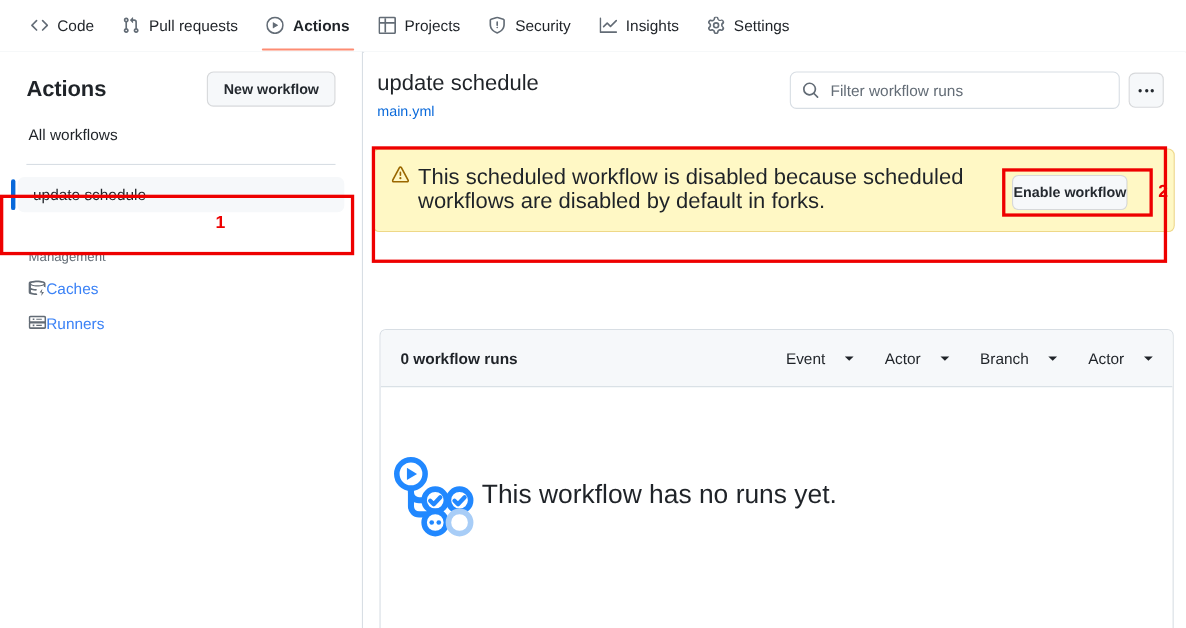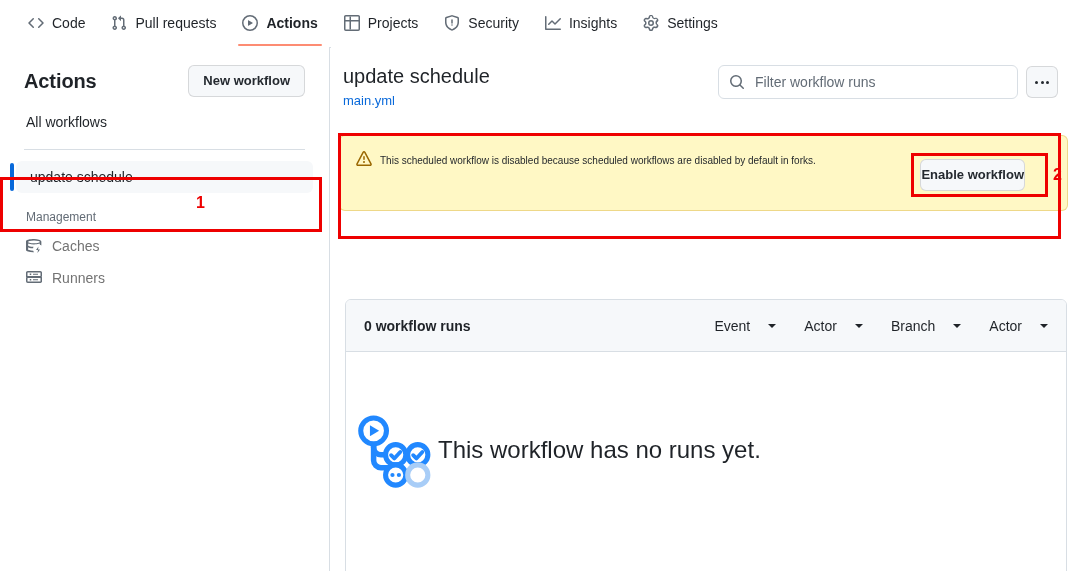--- a/index.html
+++ b/index.html
@@ -101,25 +101,25 @@
   }
   .wf-item::before {
     content: "";
     position: absolute;
     left: -6px; top: 2px;
     width: 4px; height: 28px;
     border-radius: 6px;
     background: #0969da;
   }
   .mgmt-item {
-    display: flex; align-items: center; gap: 10px;
+    display: flex; align-items: center; 
     height: 32px;
     padding: 0 10px;
     font-size: 14px;
-    color: #737373;
+    color: #3b82f6;
     border-radius: 6px;
     cursor: pointer;
   }
   .mgmt-icon { display: inline-flex; width: 16px; height: 16px; color: #636c76; flex: none; }
 
   
   .main { position: absolute; top: 0; left: 331px; width: 747px; height: 524px; background: #fff; }
   .main-head { padding: 16px 20px 0 12px; display: flex; justify-content: space-between; align-items: flex-start; }
   .wf-name { font-size: 20px; font-weight: 400; color: #1f2328; line-height: 26px; }
   .wf-file { font-size: 13px; color: #0969da; margin-top: 4px; cursor: pointer; }
@@ -160,21 +160,21 @@
     position: relative;
     background: #fff8c5;
     border: 1px solid rgba(212,167,44,0.4);
     border-radius: 6px;
     padding: 14px 16px;
     display: flex; align-items: flex-start; gap: 8px;
     min-height: 76px;
   }
   .banner-icon { color: #9a6700; flex: none; margin-top: 1px; display: inline-flex; width: 16px; height: 16px; }
   .banner-text {
-    font-size: 10px; line-height: 22px; color: #1f2328;
+    font-size: 20px; line-height: 22px; color: #1f2328;
     max-width: 505px;
   }
   .enable-btn {
     position: absolute;
     right: 42px; top: 23px;
     font-family: inherit;
     font-size: 13px; font-weight: 600;
     color: #24292f;
     background: #f6f8fa;
     border: 1px solid rgba(31,35,40,0.15);
@@ -327,21 +327,21 @@
 
       <div class="side-divider"></div>
 
 
       <div class="wf-item-wrap">
         <div class="wf-item">
           <span>update schedule</span>
         </div>
       </div>
 
-      <div class="side-section-label" style="margin-top:16px;">Management</div>
+      <div class="side-section-label" style="margin-top:32px;">Management</div>
 
       <div class="mgmt-item">
         <span class="mgmt-icon">
           <svg width="16" height="16" viewBox="0 0 16 16" fill="currentColor">
               <path d="M8 1c1.93 0 3.68.24 4.97.64.64.2 1.2.45 1.62.78.42.33.78.8.78 1.4v3.6a4.5 4.5 0 0 0-1.5-.7V5.4c-.3.16-.64.3-1.02.42C11.6 6.22 9.87 6.45 8 6.45s-3.6-.23-4.85-.63c-.38-.12-.72-.26-1.02-.42v2.1c0 .03.02.12.2.26.17.14.47.3.9.44 1.04.33 2.55.55 4.27.56a4.48 4.48 0 0 0-.4 1.49c-1.65-.04-3.1-.25-4.17-.59a5.5 5.5 0 0 1-.8-.33v2.07c0 .3.02.12.2.26.17.14.47.3.9.44.98.3 2.38.52 3.98.56.16.54.43 1.04.78 1.47-.32.02-.65.03-.99.03-1.93 0-3.68-.24-4.97-.64a4.6 4.6 0 0 1-1.62-.78c-.42-.33-.78-.8-.78-1.4V3.82c0-.6.36-1.07.78-1.4.42-.33.98-.58 1.62-.78C4.32 1.24 6.07 1 8 1Zm0 1.5c-1.79 0-3.38.23-4.52.58-.57.18-1 .38-1.25.58-.18.14-.2.23-.2.26 0 .3.02.12.2.26.25.2.68.4 1.25.58 1.14.35 2.73.58 4.52.58s3.38-.23 4.52-.58c.57-.18 1-.38 1.25-.58.18-.14.2-.23.2-.26 0-.03-.02-.12-.2-.26-.25-.2-.68-.4-1.25-.58C11.38 2.73 9.79 2.5 8 2.5Z"></path>
               <path d="M12.5 8.5 10 12h2l-.5 3L14 11.5h-2l.5-3Z"></path>
             </svg>
         </span>
         <span>Caches</span>
       </div>

